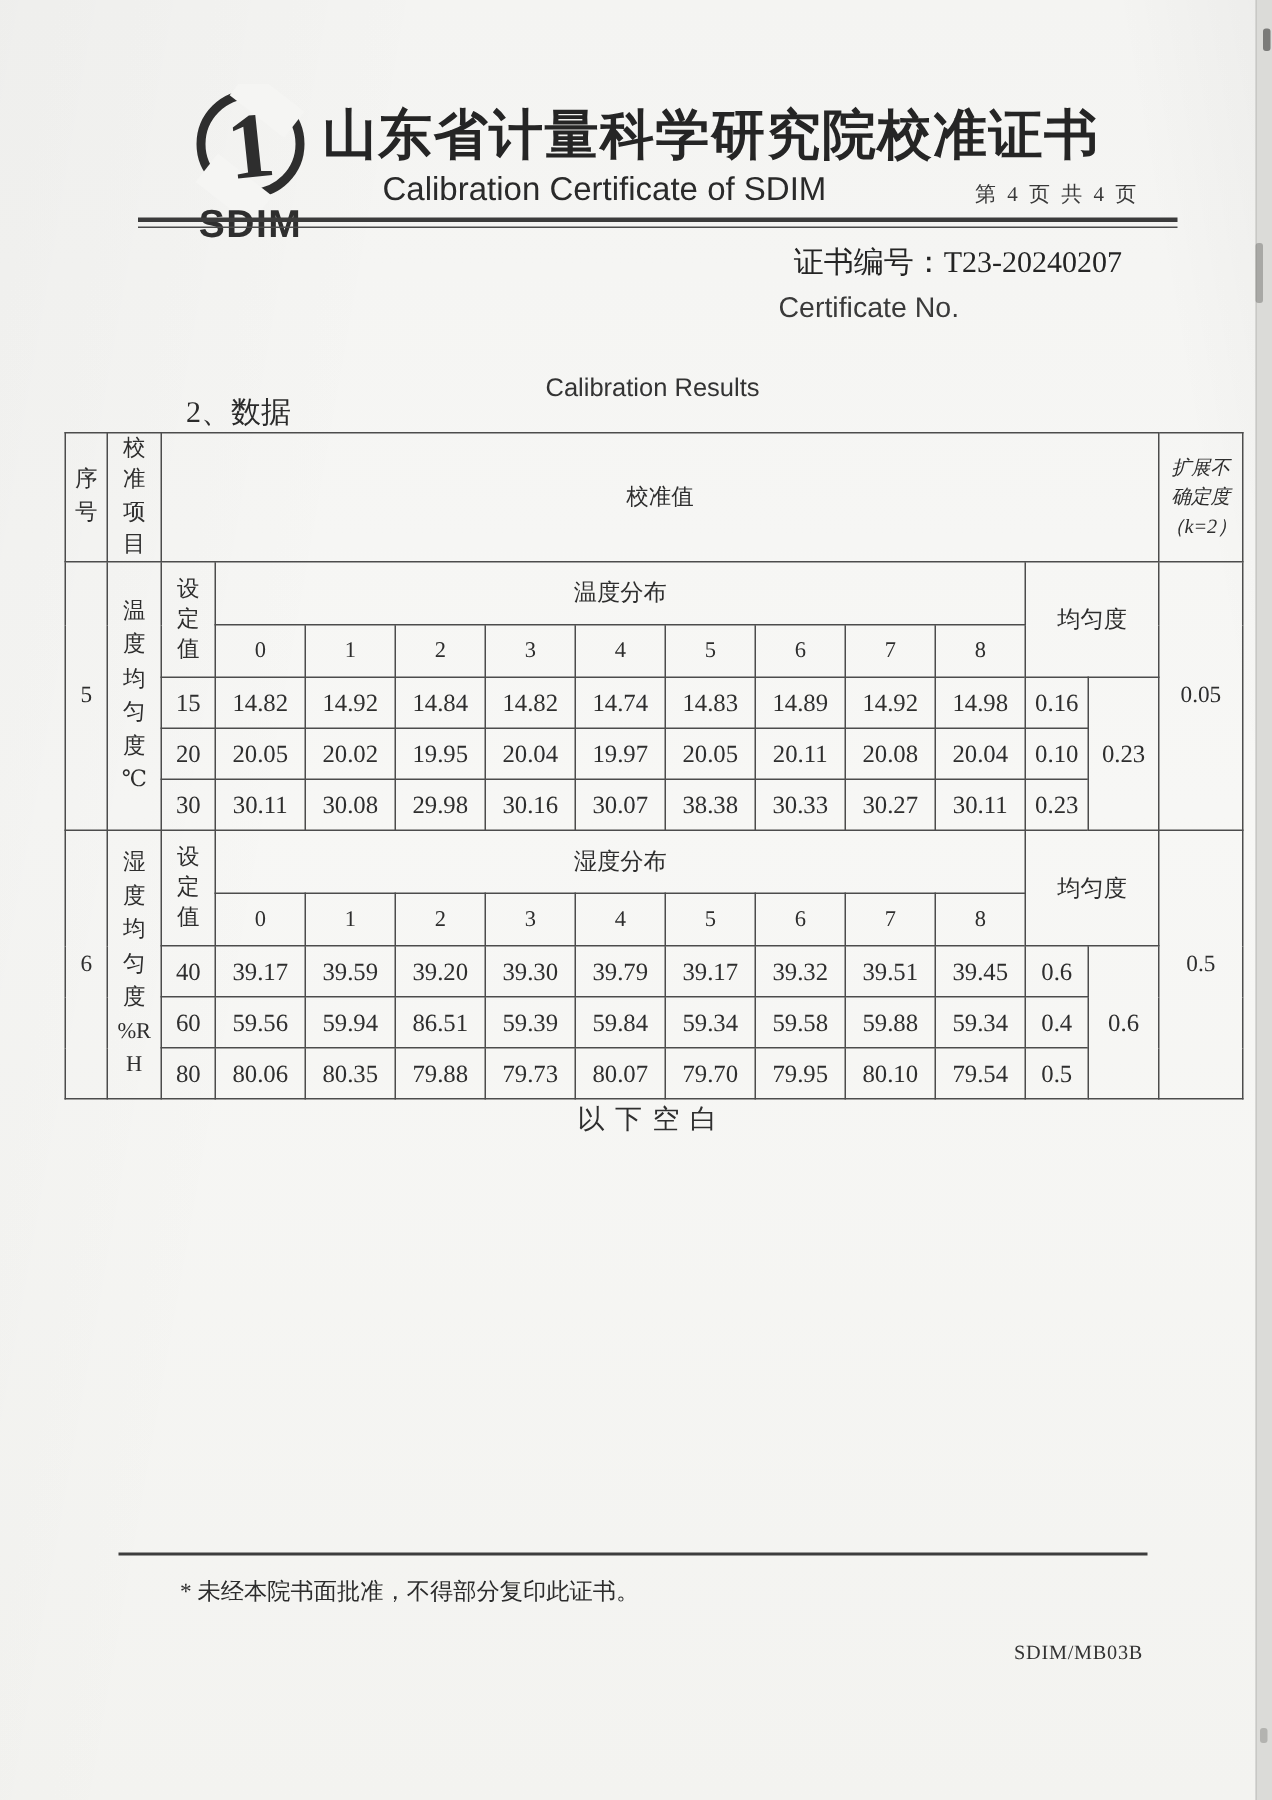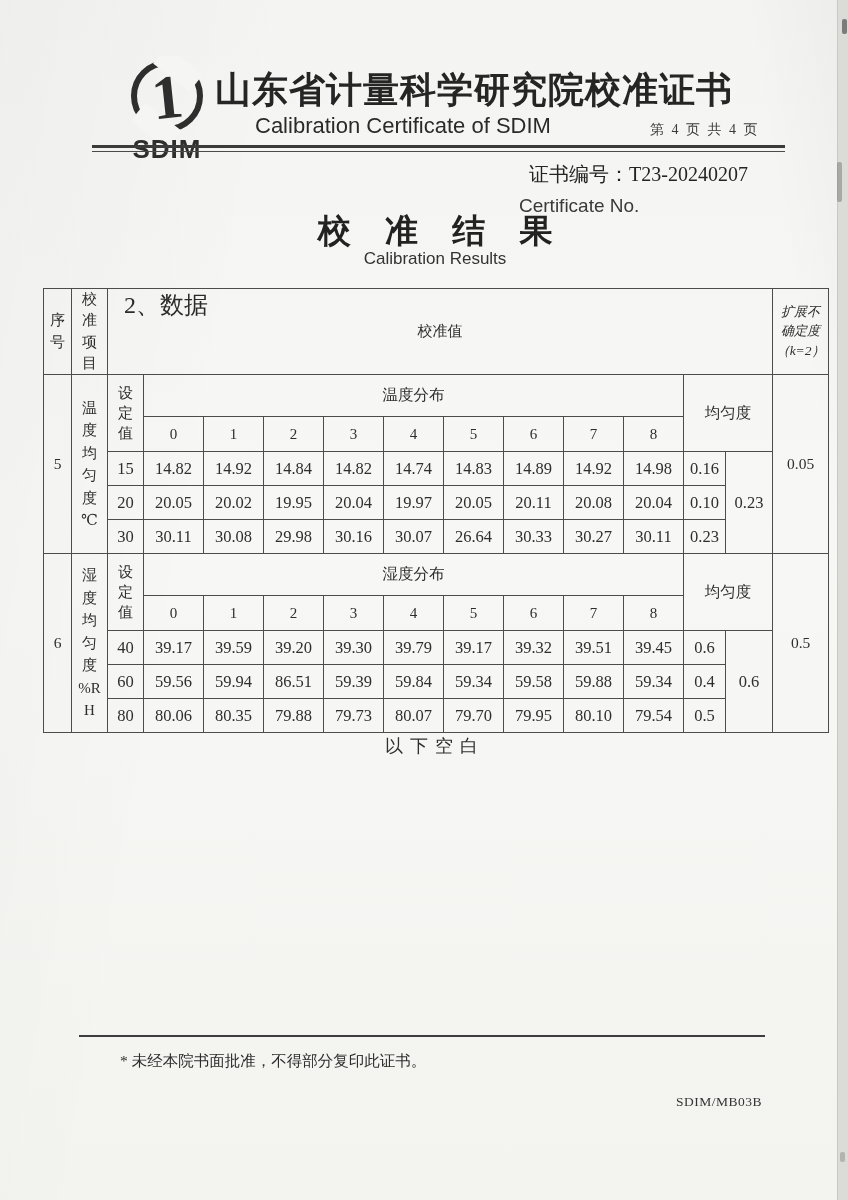--- a/index.html
+++ b/index.html
@@ -43,21 +43,21 @@
   #cert-en { left:519px; top:195px;
     font-family:"Liberation Sans","DejaVu Sans",sans-serif;
     font-size:19px; color:#3a3a3a; }
 
   
   #result-title { left:60px; top:209px; width:750px; text-align:center;
     font-size:33px; font-weight:bold; color:#222; letter-spacing:13px; text-indent:13px; }
   #result-title-en { left:60px; top:249px; width:750px; text-align:center;
     font-family:"Liberation Sans","DejaVu Sans",sans-serif;
     font-size:17px; color:#333; }
-  #data-label { left:124px; top:261px; font-size:24px; color:#2b2b2b;margin-top:28px; }
+  #data-label { left:124px; top:261px; font-size:20px; color:#2b2b2b; }
 
   
   #cal-table-wrap { left:43px; top:288px; width:785px; }
   table { border-collapse:collapse; table-layout:fixed; width:785px; }
   td { border:1px solid #4c4c4c; text-align:center; vertical-align:middle;
        padding:0; color:#2e2e2e; overflow:hidden; }
   tr.h-row td   { height:76px; font-size:15px; }
   tr.dist-row td{ height:42px; font-size:15.5px; }
   tr.pts-row td { height:35px; font-size:15px; }
   tr.data-row td{ height:34px; font-size:16.5px; }
@@ -102,21 +102,20 @@
   <div class="abs" id="page-info">第 4 页 共 4 页</div>
 
   <div class="abs" id="header-rule">
     <div class="r1"></div>
       <div class="r2"></div>
   </div>
 
   <div class="abs" id="cert-line"><span>证书编号：</span><span>T23-20240207</span></div>
   <div class="abs" id="cert-en">Certificate No.</div>
 
-  <div class="abs" id="result-title">校 准 结 果</div>
   <div class="abs" id="result-title-en">Calibration Results</div>
   <div class="abs" id="data-label">2、数据</div>
 
   <div class="abs" id="cal-table-wrap">
     <table>
       <colgroup>
         <col style="width:28px">
           <col style="width:36px">
           <col style="width:36px">
         <col style="width:60px">
@@ -208,21 +207,21 @@
             <td>20.04</td>
             <td>0.10</td>
           </tr>
           <tr class="data-row">
             <td>30</td>
             <td>30.11</td>
             <td>30.08</td>
             <td>29.98</td>
             <td>30.16</td>
             <td>30.07</td>
-            <td>26.64</td>
+            <td>38.38</td>
             <td>30.33</td>
             <td>30.27</td>
             <td>30.11</td>
             <td>0.23</td>
           </tr>
           <tr class="dist-row">
             <td rowspan="5">6</td>
             <td rowspan="5" class="vert item-cell">
               <div>湿</div>
               <div>度</div>

